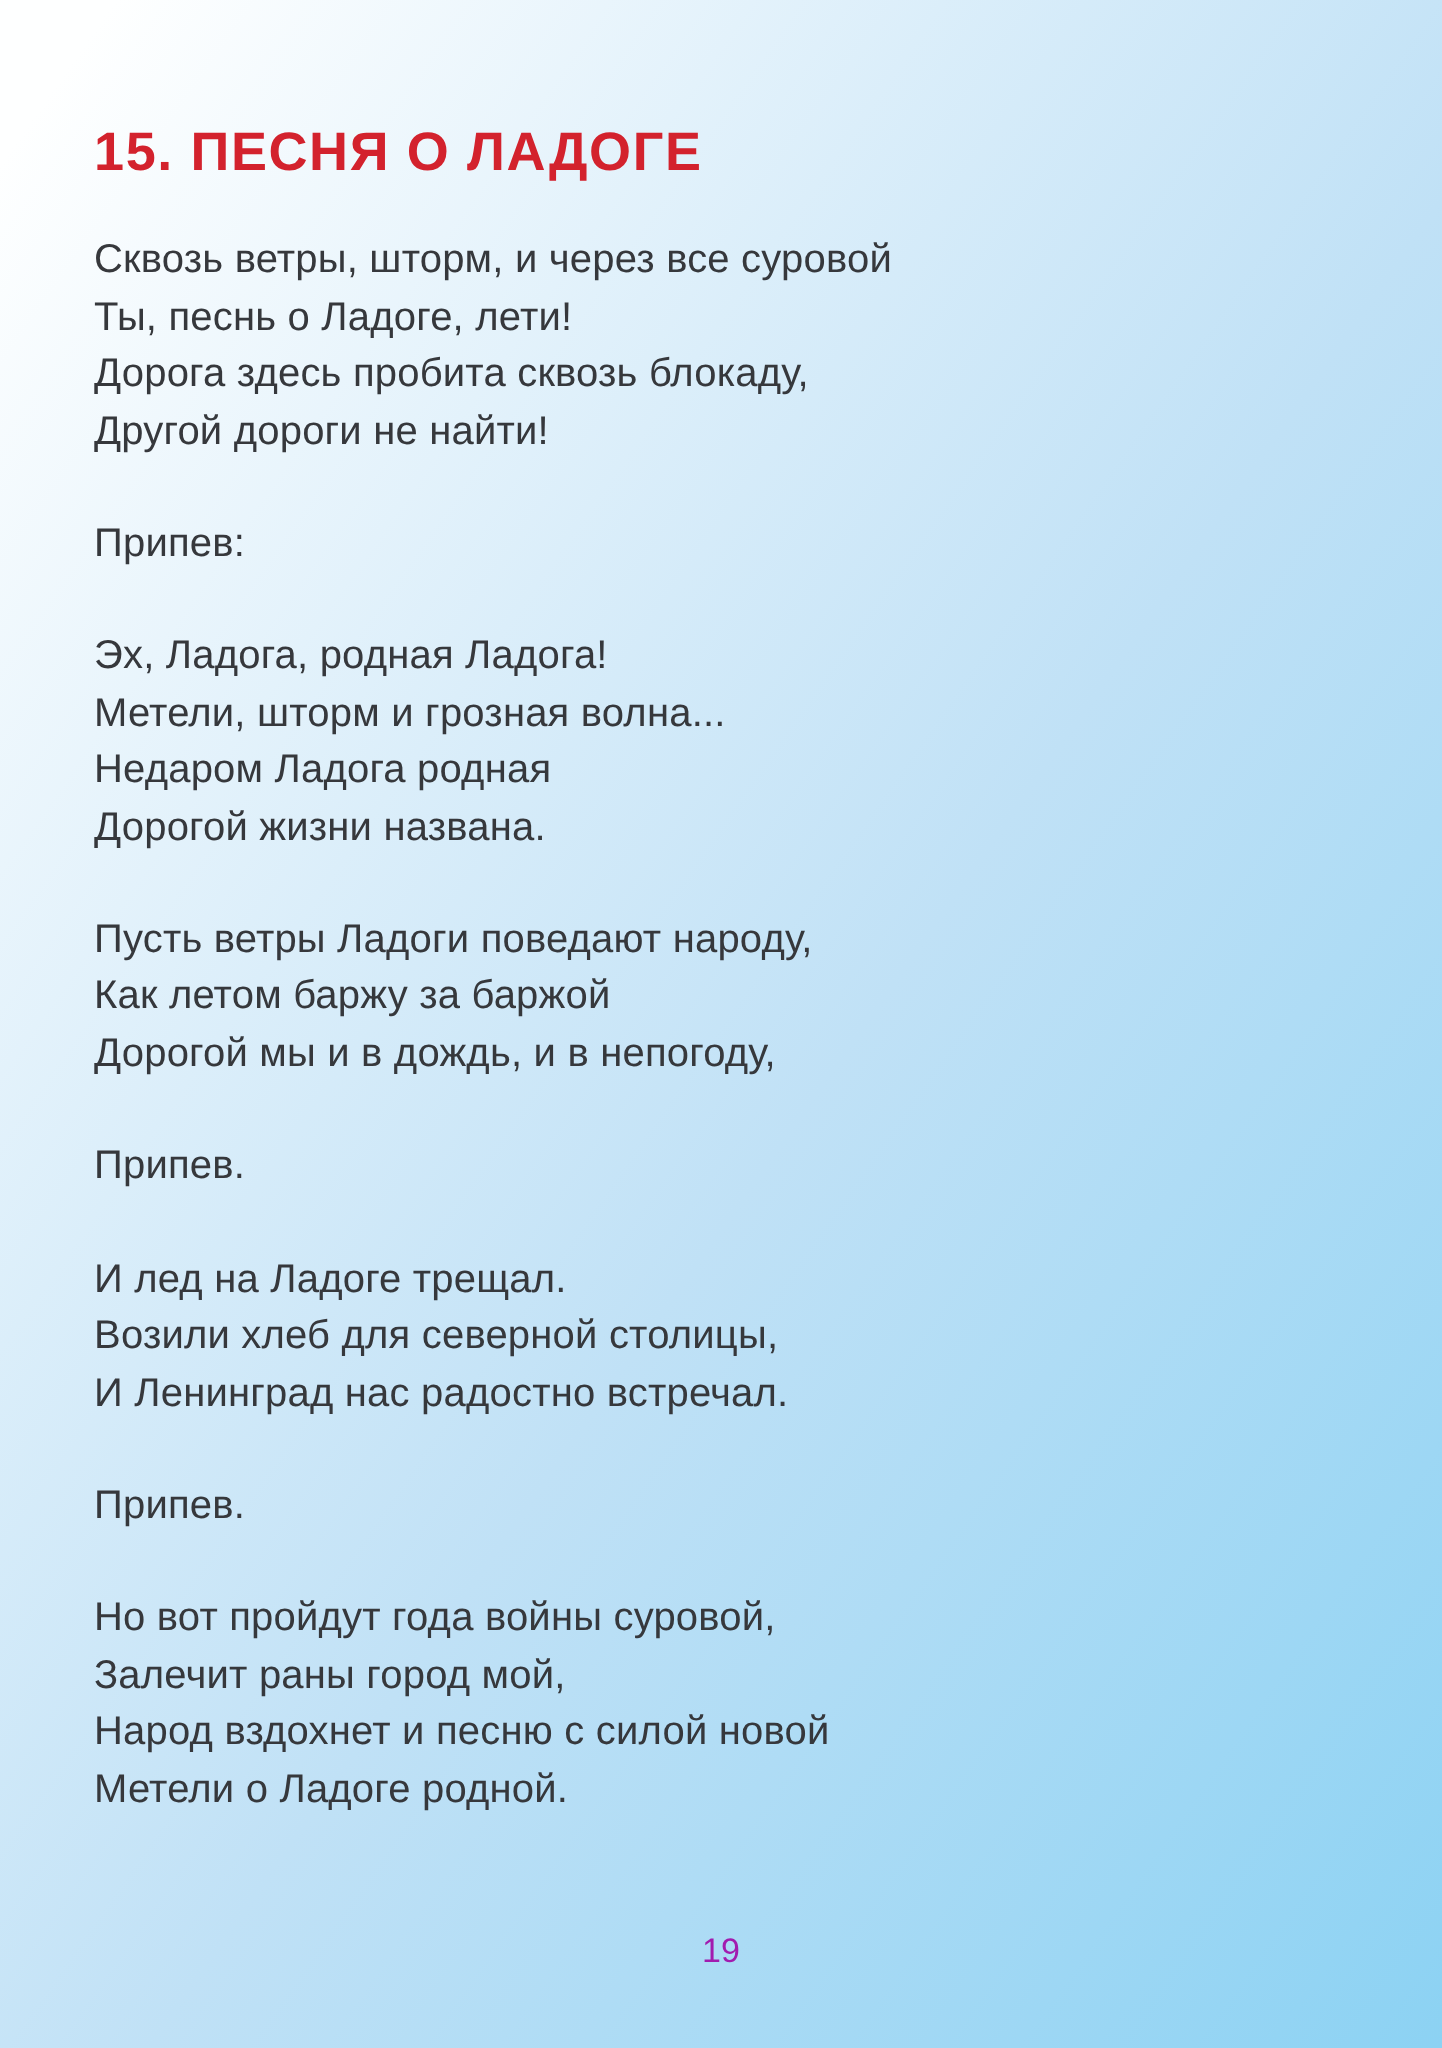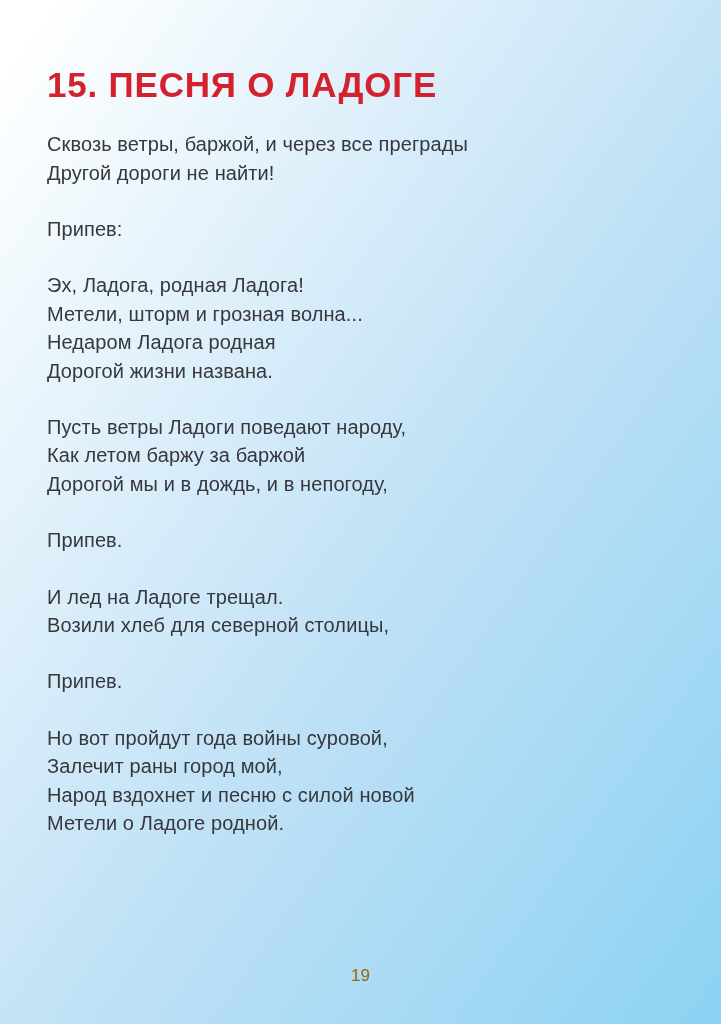--- a/index.html
+++ b/index.html
@@ -19,21 +19,21 @@
     overflow: hidden;
     font-family: "Liberation Sans", sans-serif;
     background: linear-gradient(125deg, var(--bg-start) 0%, var(--bg-start) 4%, var(--bg-mid) 55%, var(--bg-end) 100%);
   }
   .page {
     position: absolute;
     inset: 0;
     padding: 44px 40px 0 47px;
   }
   .song-title {
-    font-size: 35px;
+    font-size: 27px;
     font-weight: bold;
     letter-spacing: 0.8px;
     color: var(--title-color);
     line-height: 1.05;
   }
   .song-credits {
     margin-top: 15px;
     font-size: 19px;
     font-style: italic;
     color: var(--credits-color);
@@ -47,31 +47,33 @@
   }
   .lyric-block { margin: 0 0 28px 0; }
   .lyric-line { line-height: 28.4px; white-space: pre; }
   .page-number {
     position: absolute;
     top: 966px;
     left: 0;
     width: 721px;
     text-align: center;
     font-size: 17px;
-    color: #a16207;
+    color: #a21caf;
   }
 </style>
 </head>
 <body>
 
 <div class="page">
   <h1 class="song-title">15. ПЕСНЯ О ЛАДОГЕ</h1>
   <div class="lyrics">
       <div class="lyric-block verse">
-        <div class="lyric-line">Сквозь ветры, баржой, и через все преграды</div>
+        <div class="lyric-line">Сквозь ветры, шторм, и через все суровой</div>
+        <div class="lyric-line">Ты, песнь о Ладоге, лети!</div>
+        <div class="lyric-line">Дорога здесь пробита сквозь блокаду,</div>
         <div class="lyric-line">Другой дороги не найти!</div>
       </div>
       <div class="lyric-block chorus-label">
         <div class="lyric-line">Припев:</div>
       </div>
       <div class="lyric-block chorus">
         <div class="lyric-line">Эх, Ладога, родная Ладога!</div>
         <div class="lyric-line">Метели, шторм и грозная волна...</div>
         <div class="lyric-line">Недаром Ладога родная</div>
         <div class="lyric-line">Дорогой жизни названа.</div>
@@ -80,20 +82,21 @@
         <div class="lyric-line">Пусть ветры Ладоги поведают народу,</div>
         <div class="lyric-line">Как летом баржу за баржой</div>
         <div class="lyric-line">Дорогой мы и в дождь, и в непогоду,</div>
       </div>
       <div class="lyric-block chorus-label">
         <div class="lyric-line">Припев.</div>
       </div>
       <div class="lyric-block verse">
         <div class="lyric-line">И лед на Ладоге трещал.</div>
         <div class="lyric-line">Возили хлеб для северной столицы,</div>
+        <div class="lyric-line">И Ленинград нас радостно встречал.</div>
       </div>
       <div class="lyric-block chorus-label">
         <div class="lyric-line">Припев.</div>
       </div>
       <div class="lyric-block verse">
         <div class="lyric-line">Но вот пройдут года войны суровой,</div>
         <div class="lyric-line">Залечит раны город мой,</div>
         <div class="lyric-line">Народ вздохнет и песню с силой новой</div>
         <div class="lyric-line">Метели о Ладоге родной.</div>
       </div>

